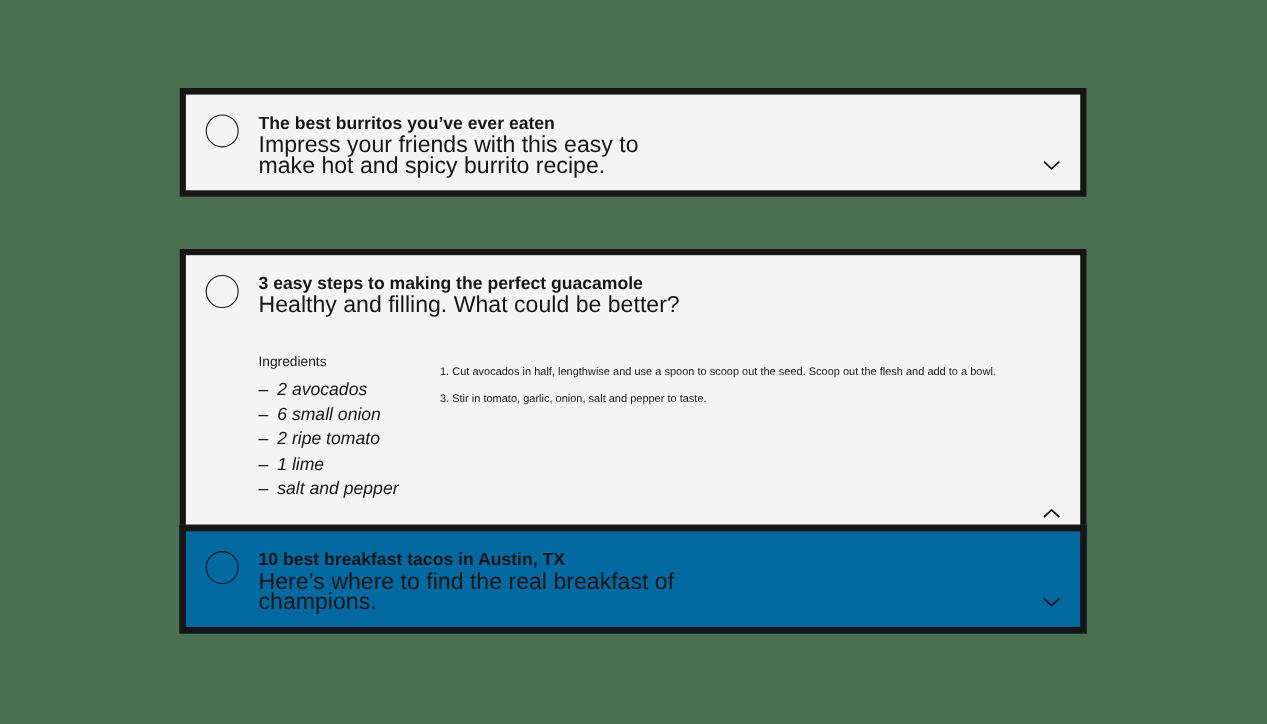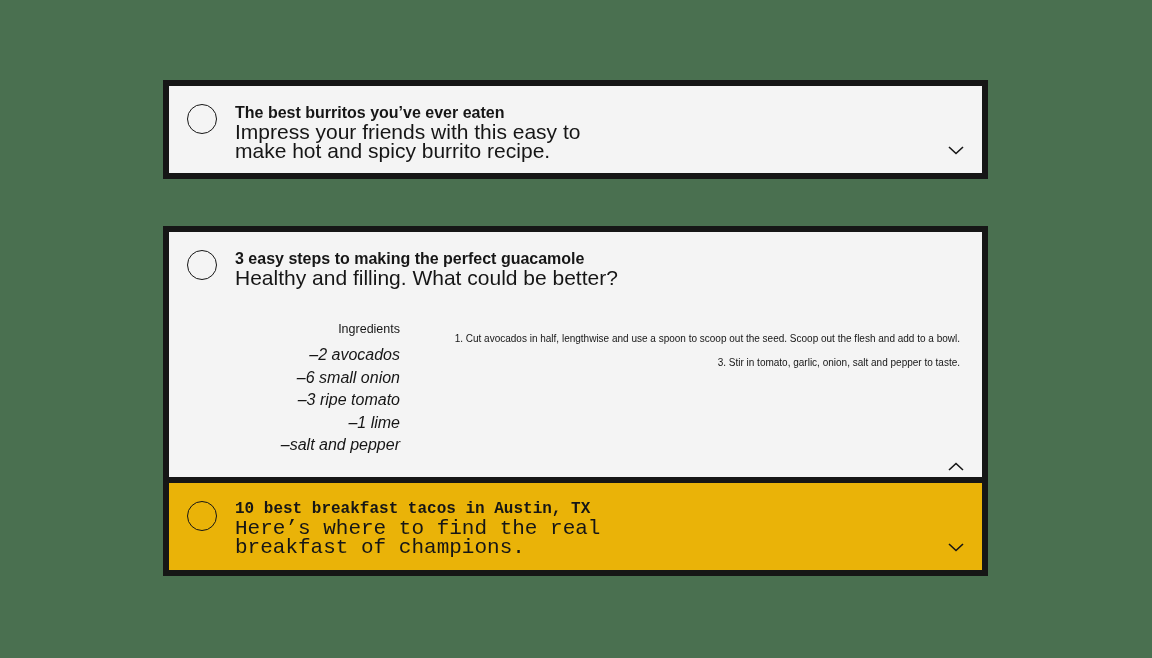--- a/index.html
+++ b/index.html
@@ -30,21 +30,21 @@
     background:transparent;
   }
   .head{margin:17px 18px 0 66px;}
   .title{font-size:16px;font-weight:700;line-height:19px;letter-spacing:0;}
   .desc{font-size:21px;font-weight:400;line-height:19px;max-width:400px;}
   .chevron{
     position:absolute;right:18px;bottom:18px;
     width:16px;height:10px;display:block;cursor:pointer;
   }
   .chevron svg{display:block;}
-  .details{margin:34px 18px 0 66px;display:flex;align-items:flex-start;text-align:right;}
+  .details{margin:34px 18px 0 66px;display:flex;align-items:flex-start;}
   .col-ingredients{width:165px;flex:0 0 165px;}
   .col-steps{width:560px;flex:0 0 560px;}
   .col-label{font-size:12.5px;line-height:16px;font-weight:400;}
   .ing-list{list-style:none;margin:7px 0 0 0;padding:0;font-size:16px;line-height:22.6px;font-style:italic;}
   .ing-list li{white-space:nowrap;}
   .ing-marker{display:inline-block;width:17px;}
   .steps-list{margin:7px 0 0 0;padding:0;}
   .steps-list p{margin:0 0 3px 0;font-size:10px;line-height:21px;}
 </style>
 </head>
@@ -75,21 +75,21 @@
       <div class="col-ingredients">
         <div class="col-label">Ingredients</div>
         <ul class="ing-list">
             <li>
             <span class="ing-marker">–</span><span>2 avocados</span>
           </li>
             <li>
             <span class="ing-marker">–</span><span>6 small onion</span>
           </li>
             <li>
-            <span class="ing-marker">–</span><span>3 ripe tomato</span>
+            <span class="ing-marker">–</span><span>2 ripe tomato</span>
           </li>
             <li>
             <span class="ing-marker">–</span><span>1 lime</span>
           </li>
             <li>
             <span class="ing-marker">–</span><span>salt and pepper</span>
           </li>
           </ul>
       </div>
       <div class="col-steps">
@@ -99,21 +99,21 @@
           </div>
       </div>
     </div>
     <span class="chevron">
       <svg width="16" height="10" viewBox="0 0 16 10">
         <polyline points="1,8 8,1.5 15,8" fill="none" stroke="#161616" stroke-width="1.6"></polyline>
       </svg>
     </span>
   </article>
 
-  <article class="card collapsed" id="card-2" style="background: #eab308; border-color: rgb(22, 22, 22); color: rgb(22, 22, 22); font-family: Liberation Mono, monospace;">
+  <article class="card collapsed" id="card-2" style="background: #0369a1; border-color: rgb(22, 22, 22); color: rgb(22, 22, 22);">
     <span class="avatar"></span>
     <div class="head">
       <div class="title">10 best breakfast tacos in Austin, TX</div>
       <div class="desc">Here’s where to find the real breakfast of champions.</div>
     </div>
     <span class="chevron">
       <svg width="16" height="10" viewBox="0 0 16 10">
         <polyline points="1,2 8,8.5 15,2" fill="none" stroke="#161616" stroke-width="1.6"></polyline>
       </svg>
     </span>

